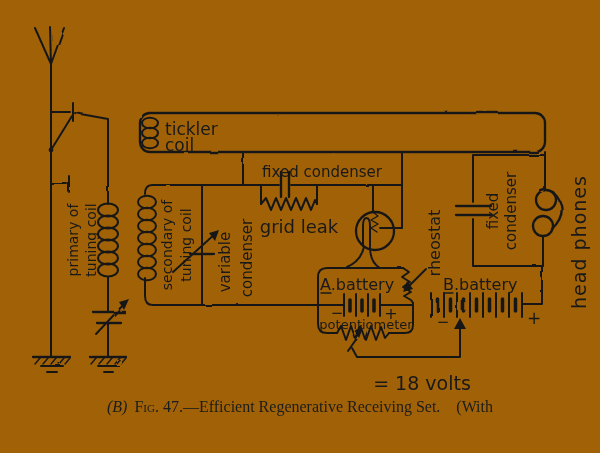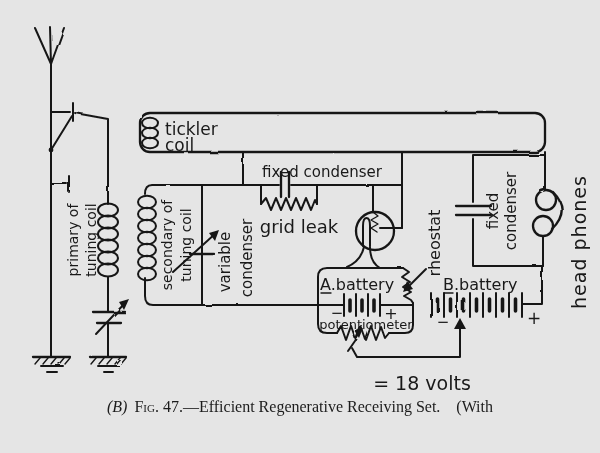--- a/index.html
+++ b/index.html
@@ -1,18 +1,18 @@
 <!DOCTYPE html>
 <html><head>
 <meta charset="utf-8">
 <style>
   html,body{margin:0;padding:0;background:#ffffff;}
   .page{
     position:relative;width:600px;height:453px;
-    background:#e5e5e5;overflow:hidden;
+    background:#a16207;overflow:hidden;
     font-family:"DejaVu Sans", sans-serif;
   }
   svg{position:absolute;top:0;left:0;}
   .ink-stroke{stroke:#191919;fill:none;stroke-width:2;stroke-linecap:round;stroke-linejoin:round;}
   .thick{stroke-width:3.6;}
   .mid{stroke-width:2.3;}
   .thin{stroke-width:1.4;}
   .fill-ink{fill:#191919;stroke:none;}
   text{fill:#191919;font-family:"DejaVu Sans", sans-serif;}
   .caption{

